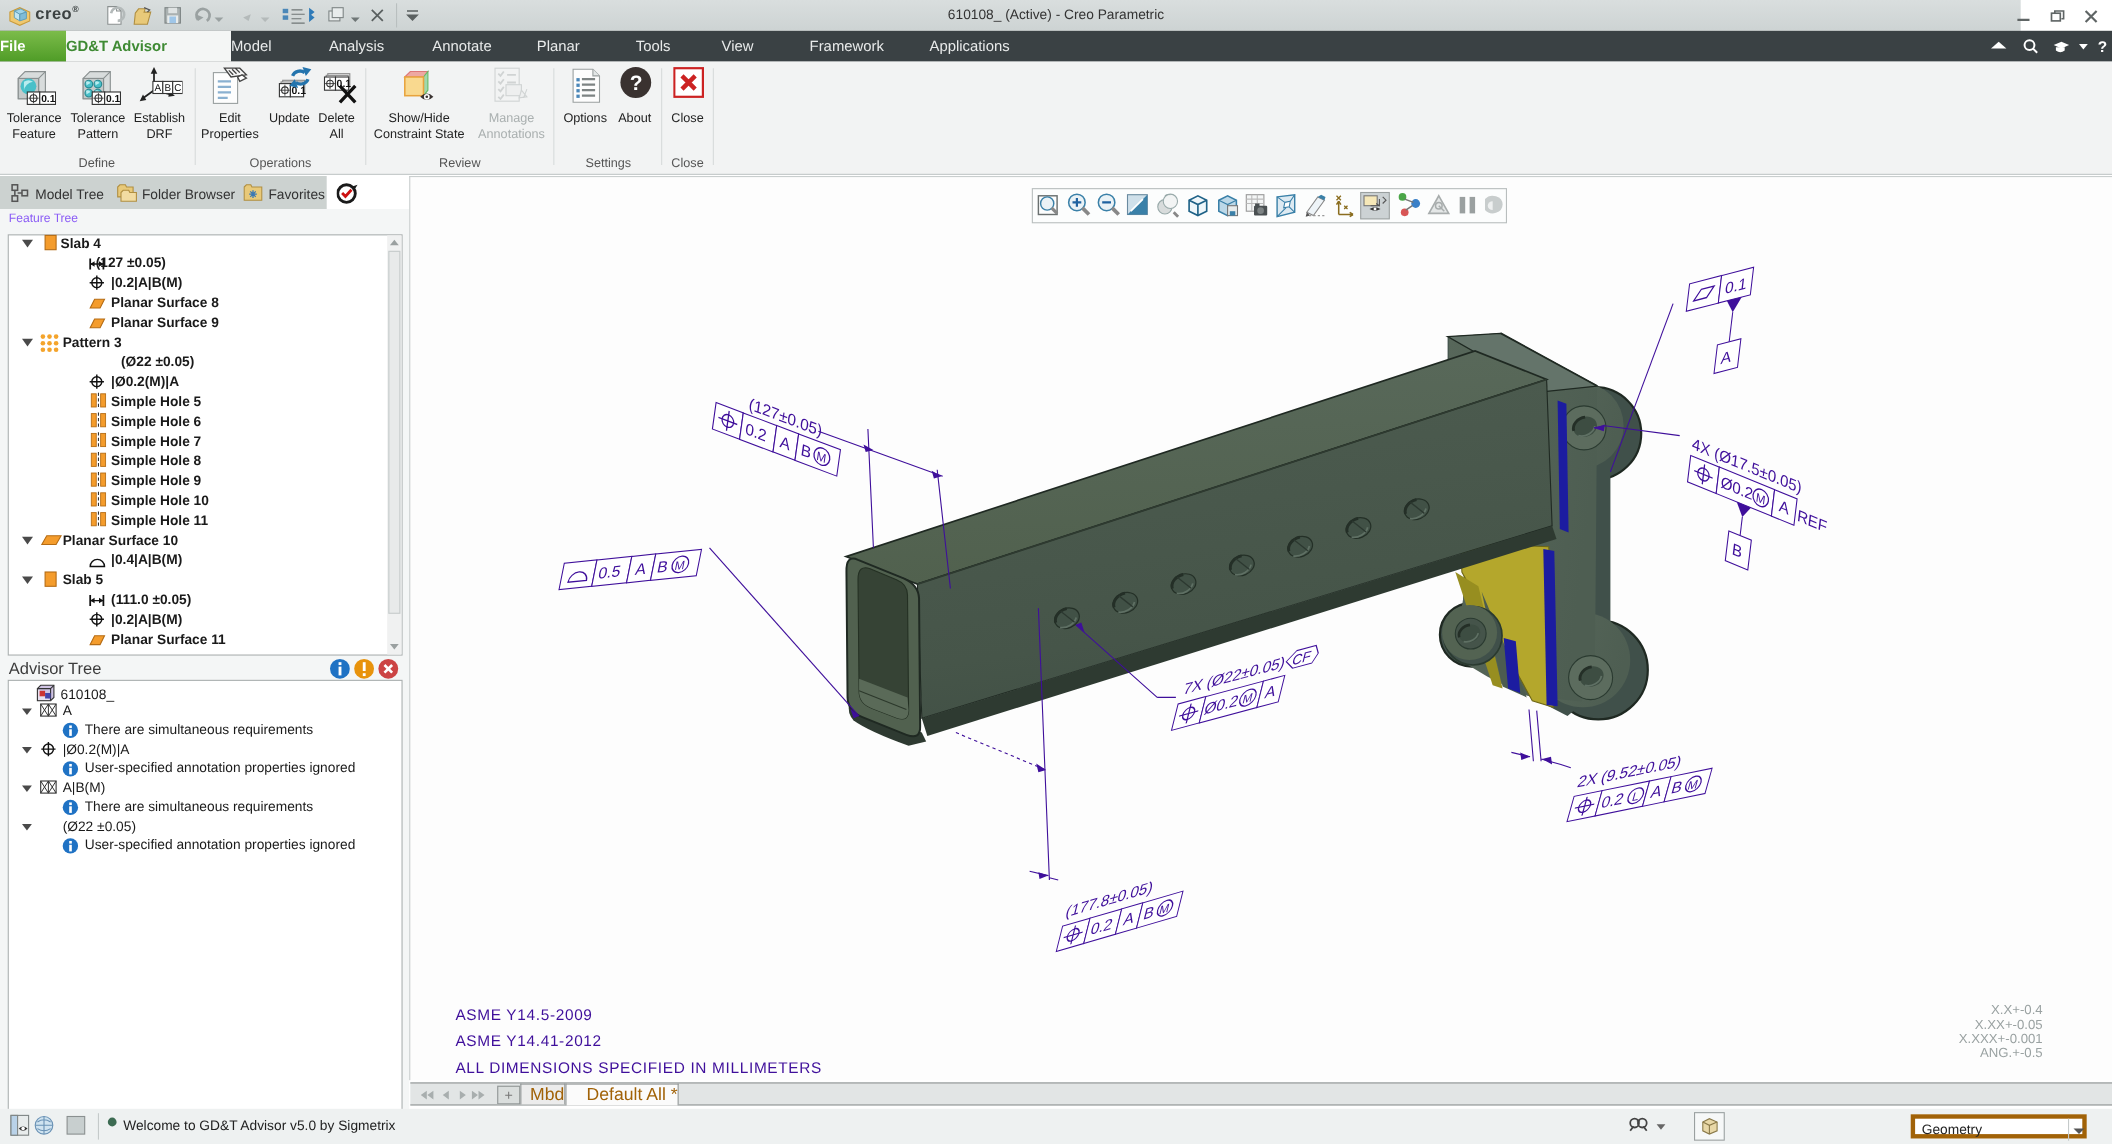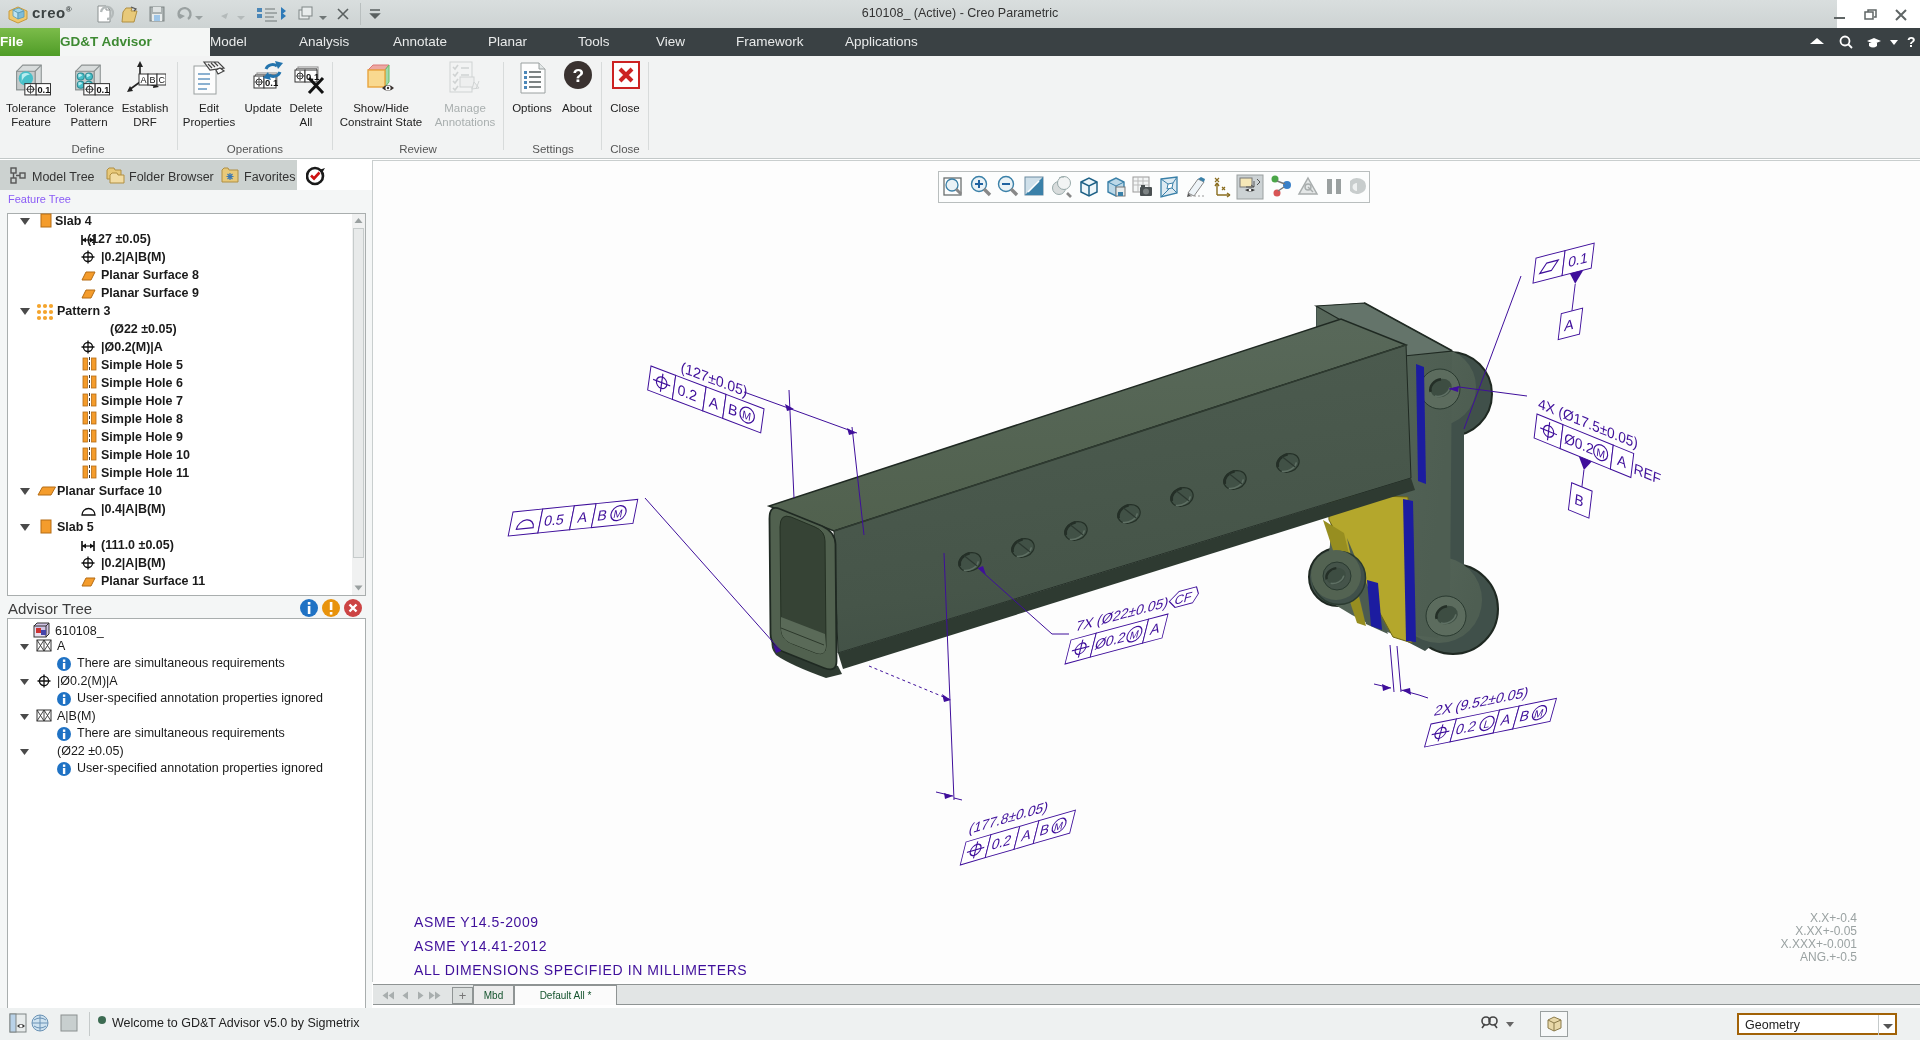--- a/index.html
+++ b/index.html
@@ -14,21 +14,21 @@
 .rlabel{position:absolute;top:87px;font-size:11.5px;color:#555;text-align:center;width:120px}
 #leftpanel{left:0;top:160px;width:372px;height:848px;background:#f4f6f6}
 #graphics{left:372px;top:160px;width:1548px;height:822px;background:#fdfdfd;border-left:1px solid #c9cece;border-top:1px solid #c9cece}
 .ptab{position:absolute;top:4px;height:26px;font-size:12.5px;color:#333;line-height:26px}
 .treebox{position:absolute;background:#fff;border:1px solid #a9aeae}
 .trow{position:absolute;left:0;height:18px;font-size:12.5px;color:#1a1a1a;white-space:nowrap}
 .tb{font-weight:bold}
 .arow{position:absolute;left:0;height:18px;font-size:12.5px;color:#1a1a1a;white-space:nowrap}
 #statusbar{left:0;top:1008px;width:1920px;height:32px;background:#eef1f1}
 #modeltabs{left:373px;top:984px;width:1547px;height:21px;background:#e2e5e5;border-top:1px solid #8f9494;border-bottom:1px solid #8f9494}
-.mtab{position:absolute;top:0;height:20px;line-height:20px;font-size:10px;color:#14532d;text-align:center}
+.mtab{position:absolute;top:0;height:20px;line-height:20px;font-size:16px;color:#a16207;text-align:right}
 .gtxt{position:absolute;color:#3f0f9b;font-size:14px;white-space:nowrap;letter-spacing:0.6px}
 .gray{position:absolute;color:#9aa2a2;font-size:12px;white-space:nowrap;text-align:right}
 </style>
 </head>
 <body>
 
 <div class="abs" id="titlebar">
  <svg class="abs" style="left:7px;top:3px" width="22" height="22" viewBox="0 0 22 22">
   <path d="M2 8 L11 4 L20 8 L20 16 L11 20 L2 16 Z" fill="#f0c86e" stroke="#c89b3c" stroke-width="1"></path>
   <path d="M6 7 L12 5 L17 8 L11 10 Z" fill="#9fd4ea" stroke="#5a9ab5" stroke-width="0.8"></path>
@@ -909,20 +909,20 @@
         <path d="M2 14 l3 -4 M17 14 l-3 -4" stroke="#444" stroke-width="1.6"></path>
         <path d="M8 5 h3" stroke="#444"></path>
       </g>
   <path d="M28 10 l4 5 4 -5 z" fill="#666"></path>
  </svg>
  <div class="abs" style="left:1540px;top:3px;width:28px;height:26px;background:#f6f8f8;border:1px solid #9aa0a0"></div>
  <svg class="abs" style="left:1546px;top:7px" width="17" height="17" viewBox="0 0 17 17">
   <path d="M2 5 l6 -3 7 3 v8 l-7 3 -6 -3 z" fill="#e8d8a8" stroke="#8a7a4a"></path>
       <path d="M2 5 l6 3 7 -3 M8 8 v8" stroke="#8a7a4a" fill="none"></path>
  </svg>
- <div class="abs" style="left:1737px;top:5px;width:160px;height:22px;background:#fff;border:2px solid #a16207">
+ <div class="abs" style="left:1737px;top:5px;width:160px;height:22px;background:#fff;border:4px solid #a16207">
   <div class="abs" style="left:6px;top:3px;font-size:12.5px;color:#222">Geometry</div>
   <div class="abs" style="left:139px;top:0;width:1px;height:20px;background:#c5caca"></div>
   <svg class="abs" style="left:143px;top:8px" width="12" height="8">
         <path d="M1 1 l5 5 5 -5 z" fill="#555"></path>
       </svg>
  </div>
 </div>
 
 </body></html>

